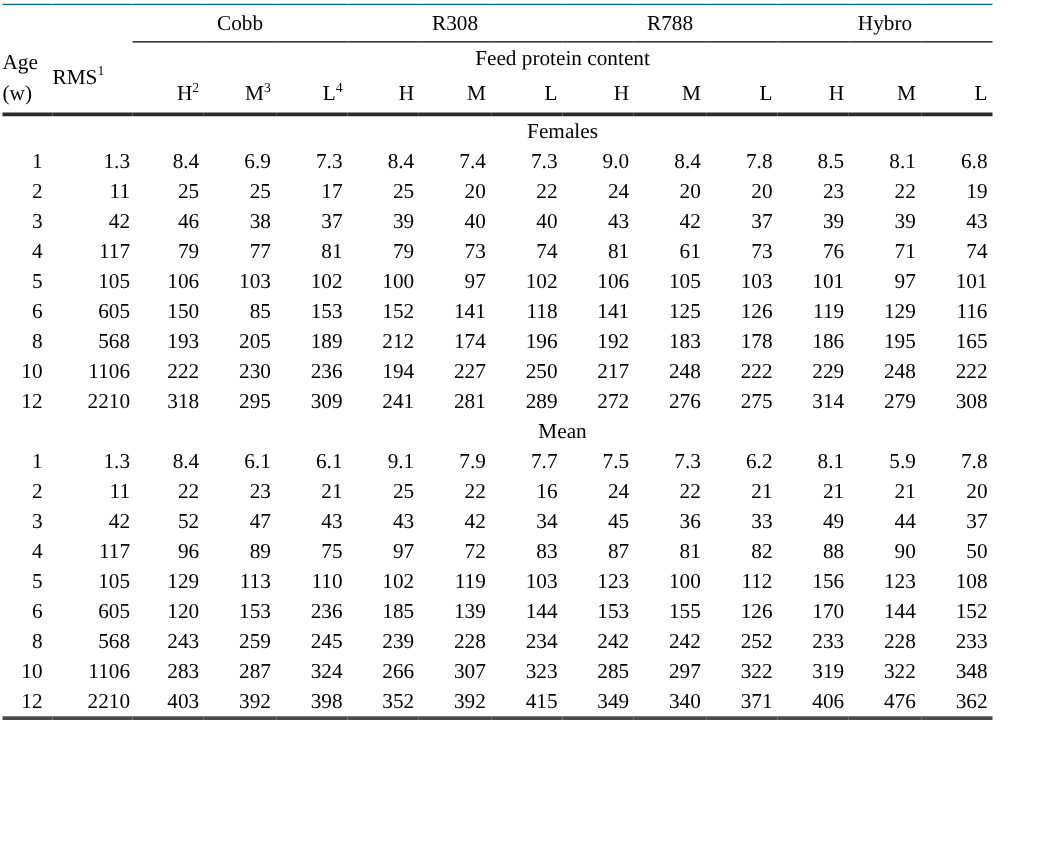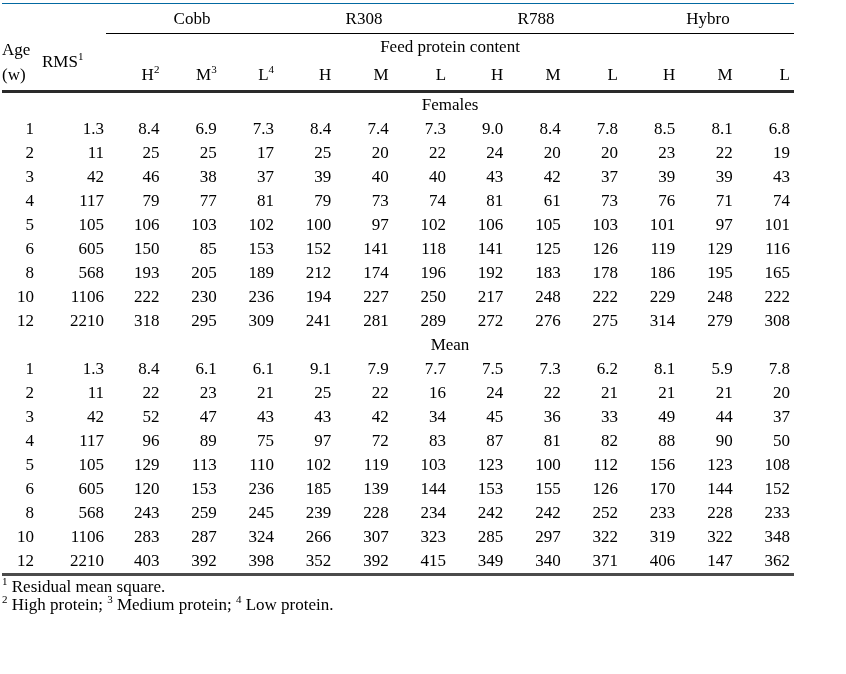--- a/index.html
+++ b/index.html
@@ -405,24 +405,20 @@
           <td class="value-cell">403</td>
           <td class="value-cell">392</td>
           <td class="value-cell">398</td>
           <td class="value-cell">352</td>
           <td class="value-cell">392</td>
           <td class="value-cell">415</td>
           <td class="value-cell">349</td>
           <td class="value-cell">340</td>
           <td class="value-cell">371</td>
           <td class="value-cell">406</td>
-          <td class="value-cell">147</td>
+          <td class="value-cell">476</td>
           <td class="value-cell">362</td>
         </tr>
       </tbody>
   </table>
 
-  <div class="footnotes">
-    <div class="footnote"><sup>1</sup><span> Residual mean square.</span></div>
-    <div class="footnote"><sup>2</sup><span> High protein; </span><sup>3</sup><span> Medium protein; </span><sup>4</sup><span> Low protein.</span></div>
-  </div>
 
 </div>
 
 </body></html>

